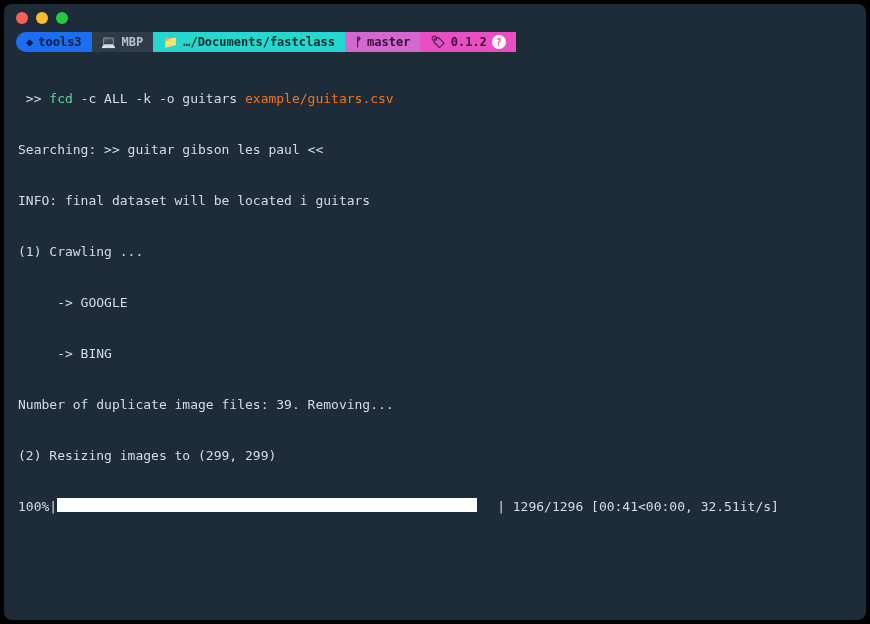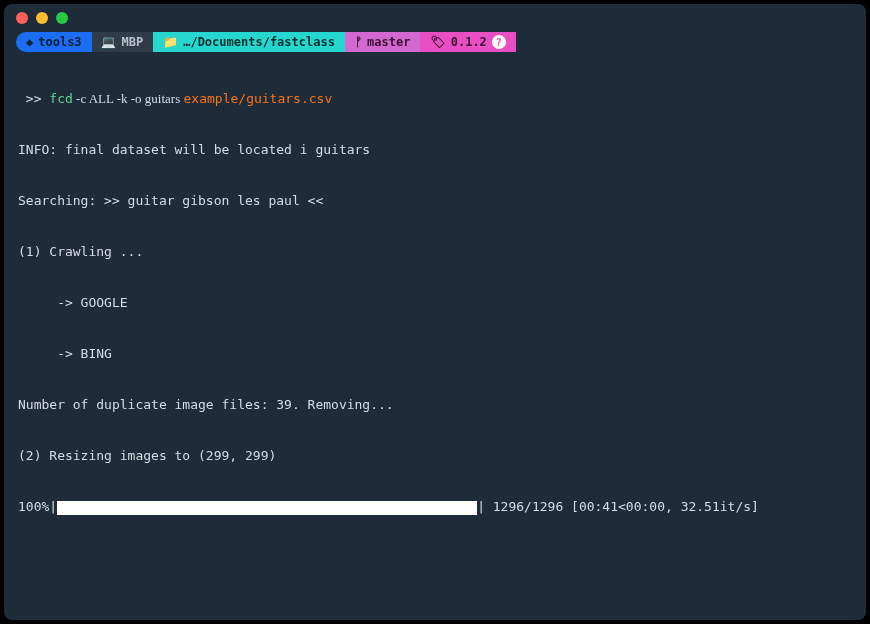--- a/index.html
+++ b/index.html
@@ -52,32 +52,32 @@
 }
 .term {
   color: #d5dde4;
   padding: 0 14px;
   line-height: 17px;
   white-space: pre;
 }
 .line { display: block; min-height: 17px; }
 .prompt-sym { color: #d5dde4; }
 .cmd { color: #63d297; margin-top: 28px; }
-.args { color: #d5dde4; font-family: Liberation Serif, serif; }
+.args { color: #d5dde4; }
 .dim { color: #f97316; }
-.progress-line { display: flex; align-items: flex-end; }
+.progress-line { display: flex; align-items: flex-start; }
 .bar-label { color: #d5dde4; }
 .bar-fill {
   display: inline-block;
   background: #ffffff;
   height: 14px;
   width: 420px;
   vertical-align: middle;
 }
-.bar-stats { color: #d5dde4; margin-left: 0; }
+.bar-stats { color: #d5dde4; margin-left: 20px; }
 .icon { display: inline-block; }
 </style>
 </head>
 <body>
 
 <div class="window">
   <div class="titlebar">
     <div class="traffic-light" style="background:#ff5f57"></div>
     <div class="traffic-light" style="background:#febc2e"></div>
     <div class="traffic-light" style="background:#28c840"></div>
@@ -102,22 +102,22 @@
     </div>
     <div class="seg" style="background:#e84fc2;color:#3a0e38">
       <span class="icon">🏷</span>
       <span>0.1.2</span>
       <span style="background:#fff;color:#e84fc2;border-radius:50%;width:14px;height:14px;display:inline-flex;align-items:center;justify-content:center;font-size:10px">?</span>
     </div>
   </div>
 
   <div class="term">
     <span class="line"><span class="prompt-sym"> &gt;&gt; </span><span class="cmd">fcd</span><span class="args"> -c ALL -k -o guitars </span><span class="dim">example/guitars.csv</span></span>
+    <span class="line">Searching: &gt;&gt; guitar gibson les paul &lt;&lt;</span>
     <span class="line">INFO: final dataset will be located i guitars</span>
-    <span class="line">Searching: &gt;&gt; guitar gibson les paul &lt;&lt;</span>
     <span class="line">(1) Crawling ...</span>
     <span class="line">     -&gt; GOOGLE</span>
     <span class="line">     -&gt; BING</span>
     <span class="line">Number of duplicate image files: 39. Removing...</span>
     <span class="line">(2) Resizing images to (299, 299)</span>
     <span class="line progress-line"><span class="bar-label">100%|</span><span class="bar-fill"></span><span class="bar-stats">| 1296/1296 [00:41&lt;00:00, 32.51it/s]</span></span>
     
     
     
     

